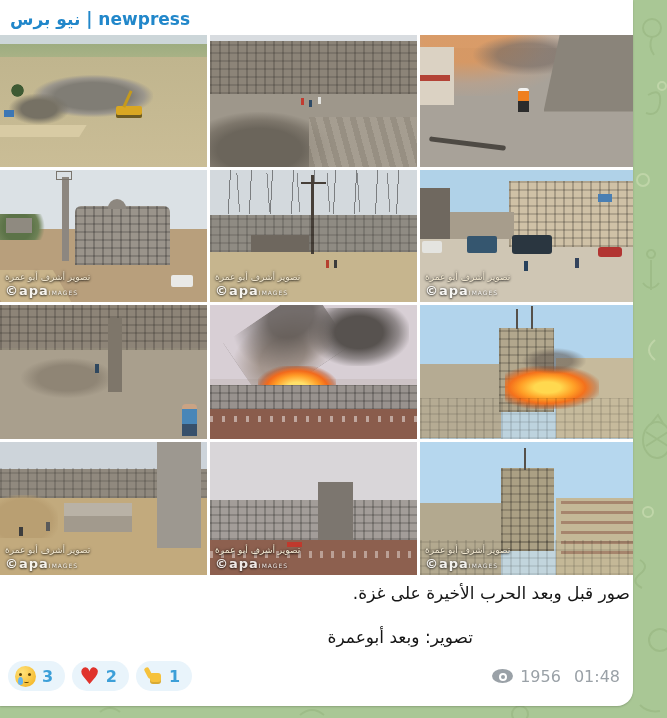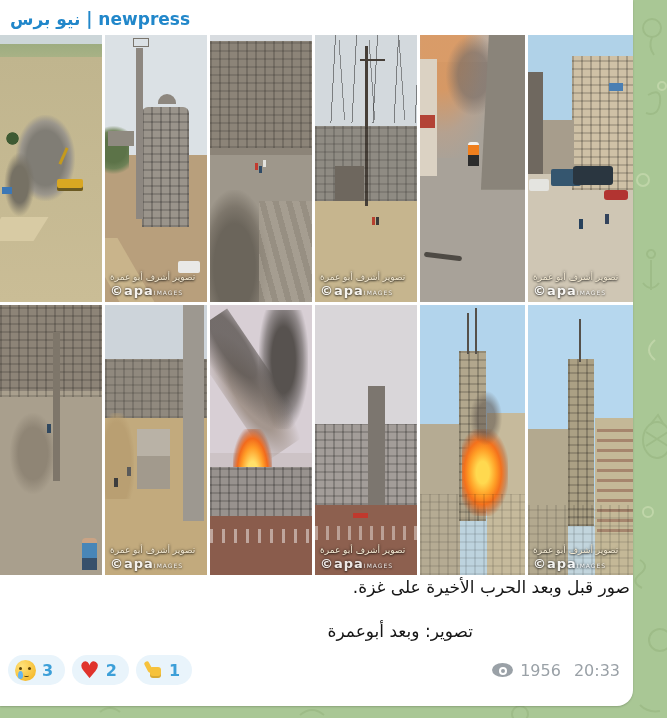--- a/index.html
+++ b/index.html
@@ -13,21 +13,21 @@
   .bubble { position:absolute; left:0; top:0; width:633px; height:706px;
             background:#ffffff; border-radius:0 0 16px 0;
             box-shadow:0 1px 2px rgba(0,0,0,.18); }
 
   .header { padding:9px 0 6px 10px; font-size:17px; font-weight:bold;
             color:#2187ca; direction:ltr; }
 
   
   .grid { display:grid; grid-template-columns:207px 207px 213px;
           grid-template-rows:267px 270px; gap:3px; width:633px; }
-  .cell { display:flex; flex-direction:row; gap:3px; }
+  .cell { display:flex; flex-direction:column; gap:3px; }
   .ph { position:relative; flex:1 1 0; overflow:hidden; cursor:pointer; }
   .el { position:absolute; display:block; }
   .wspk { background:
       repeating-linear-gradient(90deg, rgba(0,0,0,.20) 0 2px, transparent 2px 9px),
       repeating-linear-gradient(0deg, rgba(0,0,0,.16) 0 2px, transparent 2px 8px); }
 
   
   .wm { position:absolute; left:5px; bottom:4px; z-index:6; color:#fff;
         text-shadow:0 0 3px rgba(0,0,0,.75), 0 1px 2px rgba(0,0,0,.6); direction:rtl; text-align:left; }
   .wm-ar { font-size:9px; line-height:11px; color:#f3e9d2; }
@@ -42,21 +42,21 @@
   .p3a { background:linear-gradient(180deg,#b9b2a9 0 10%,#a8a299 10% 100%); }
   .p3b { background:linear-gradient(180deg,#b0d2e8 0 40%,#cfc6b4 40% 100%); }
   .p4a { background:linear-gradient(180deg,#8d8477 0 32%,#a99f8d 32% 100%); }
   .p4b { background:linear-gradient(180deg,#cdd4da 0 20%,#90897e 20% 42%,#c2aa7d 42% 100%); }
   .p5a { background:linear-gradient(180deg,#d8cfd5 0 55%,#cdc3c6 55% 100%); }
   .p5b { background:linear-gradient(180deg,#d9d6d9 0 48%,#cfccce 48% 60%,#c8c4c4 60% 100%); }
   .p6a { background:linear-gradient(180deg,#b2d4ec 0 70%,#bdd3de 70% 100%); }
   .p6b { background:linear-gradient(180deg,#b6d7ee 0 70%,#c2d5dd 70% 100%); }
 
   
-  .caption { direction:rtl; color:#151515; }
+  .caption { direction:rtl; padding-top:6px; color:#151515; }
   .caption p { width:fit-content; font-size:17px; line-height:24px; }
   .cap1 { margin:0 3px 0 0; }
   .cap2 { margin:20px 160px 0 0; }
 
   
   .meta { display:flex; align-items:center; margin-top:12px; padding:0 13px 0 8px; }
   .pill { display:flex; align-items:center; gap:6px; height:30px; padding:0 12px 0 7px;
           border-radius:15px; background:#e9f4fb; margin-right:7px; cursor:pointer; }
   .pill .cnt { color:#3c9fd8; font-weight:bold; font-size:16px; }
   .spacer { flex:1; }
@@ -287,18 +287,18 @@
         <span class="cnt">2</span>
       </div>
       <div class="pill">
         <span class="emo-thumb"></span>
         <span class="cnt">1</span>
       </div>
       <div class="spacer"></div>
       <div class="views">
         <span class="eye"></span>
         <span class="num">1956</span>
-        <span class="time">20:33</span>
+        <span class="time">01:48</span>
       </div>
     </div>
 
   </div>
 </div>
 
 </body></html>

